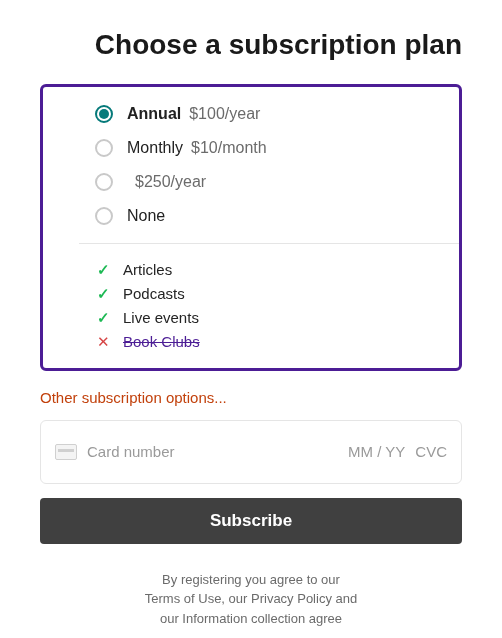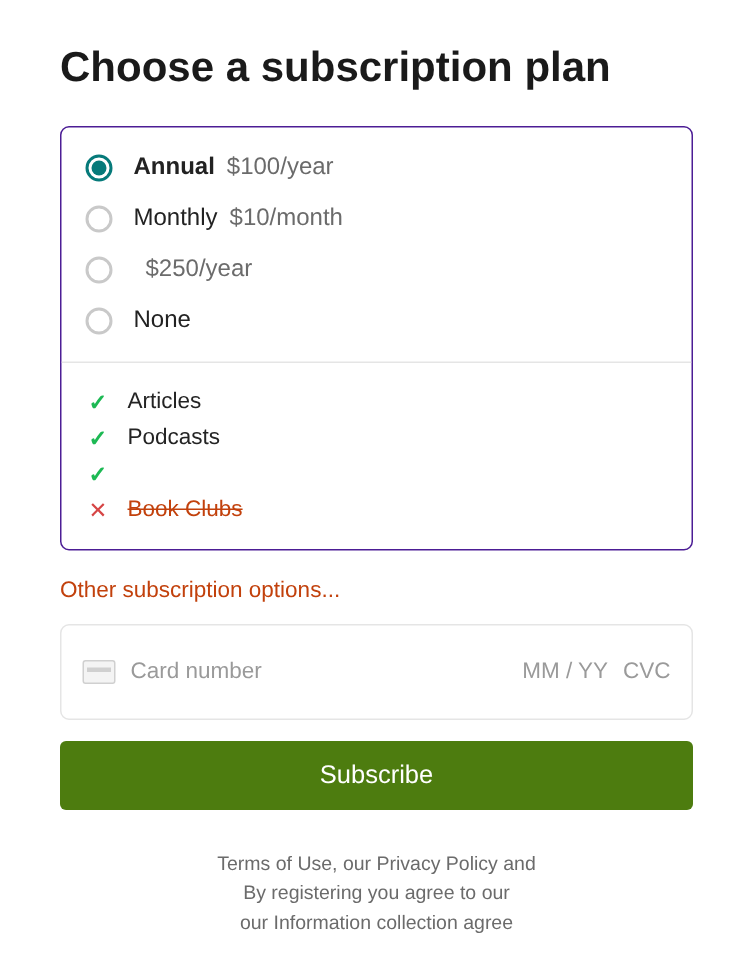--- a/index.html
+++ b/index.html
@@ -10,29 +10,30 @@
     background: #fff;
     color: #242424;
     width: 502px;
   }
   .container {
     padding: 28px 40px 40px 40px;
   }
   h1 {
     font-size: 28px;
     font-weight: 800;
-    text-align: left;
+    text-align: right;
     margin: 0 0 22px 0;
     line-height: 1.2;
     color: #1a1a1a;
   }
   .card {
-    border: 1px solid #4c1d95;
+    border: 3px solid #4c1d95;
     border-radius: 6px;
     overflow: hidden;
+    padding-left: 36px;
   }
   .plans {
     padding: 10px 0;
   }
   .plan-row {
     display: flex;
     align-items: center;
     padding: 8px 16px;
     cursor: pointer;
   }
@@ -78,21 +79,21 @@
   }
   .feature-icon {
     width: 18px;
     display: inline-block;
     font-weight: 700;
     margin-right: 8px;
   }
   .check { color: #1db954; }
   .cross { color: #d64545; font-weight: 400; }
   .excluded {
-    color: #c2410c;
+    color: #4c1d95;
     text-decoration: line-through;
   }
   .other-options {
     margin: 18px 0 14px 0;
     font-size: 15px;
     color: #c2410c;
   }
   .card-input {
     border: 1px solid #e5e5e5;
     border-radius: 6px;
@@ -119,26 +120,26 @@
     position: absolute;
     left: 2px; right: 2px; top: 4px;
     height: 3px;
     background: #d0d0d0;
   }
   .card-number-ph { flex: 1; }
   .card-exp-ph { margin-right: 10px; margin-left: 44px; }
   .subscribe-btn {
     width: 100%;
     height: 46px;
-    background: #4d7c0f;
+    background: #404040;
     color: #fff;
     border: none;
     border-radius: 4px;
     font-size: 17px;
-    font-weight: 400;
+    font-weight: 700;
     cursor: pointer;
   }
   .legal {
     margin-top: 26px;
     text-align: center;
     font-size: 13px;
     line-height: 1.5;
     color: #6b6b6b;
   }
 </style>
@@ -180,37 +181,38 @@
       <div class="feature-row">
         <span class="feature-icon check">✓</span>
         <span>Articles</span>
       </div>
       <div class="feature-row">
         <span class="feature-icon check">✓</span>
         <span>Podcasts</span>
       </div>
       <div class="feature-row">
         <span class="feature-icon check">✓</span>
+        <span>Live events</span>
       </div>
       <div class="feature-row">
         <span class="feature-icon cross">✕</span>
         <span class="excluded">Book Clubs</span>
       </div>
     </div>
   </div>
 
   <div class="other-options">Other subscription options...</div>
 
   <div class="card-input">
     <span class="card-icon"></span>
     <span class="card-number-ph">Card number</span>
     <span class="card-exp-ph">MM / YY</span>
     <span>CVC</span>
   </div>
 
   <button class="subscribe-btn">Subscribe</button>
 
   <div class="legal">
+    <div>By registering you agree to our</div>
     <div>Terms of Use, our Privacy Policy and</div>
-    <div>By registering you agree to our</div>
     <div>our Information collection agree</div>
   </div>
 </div>
 
 </body></html>

